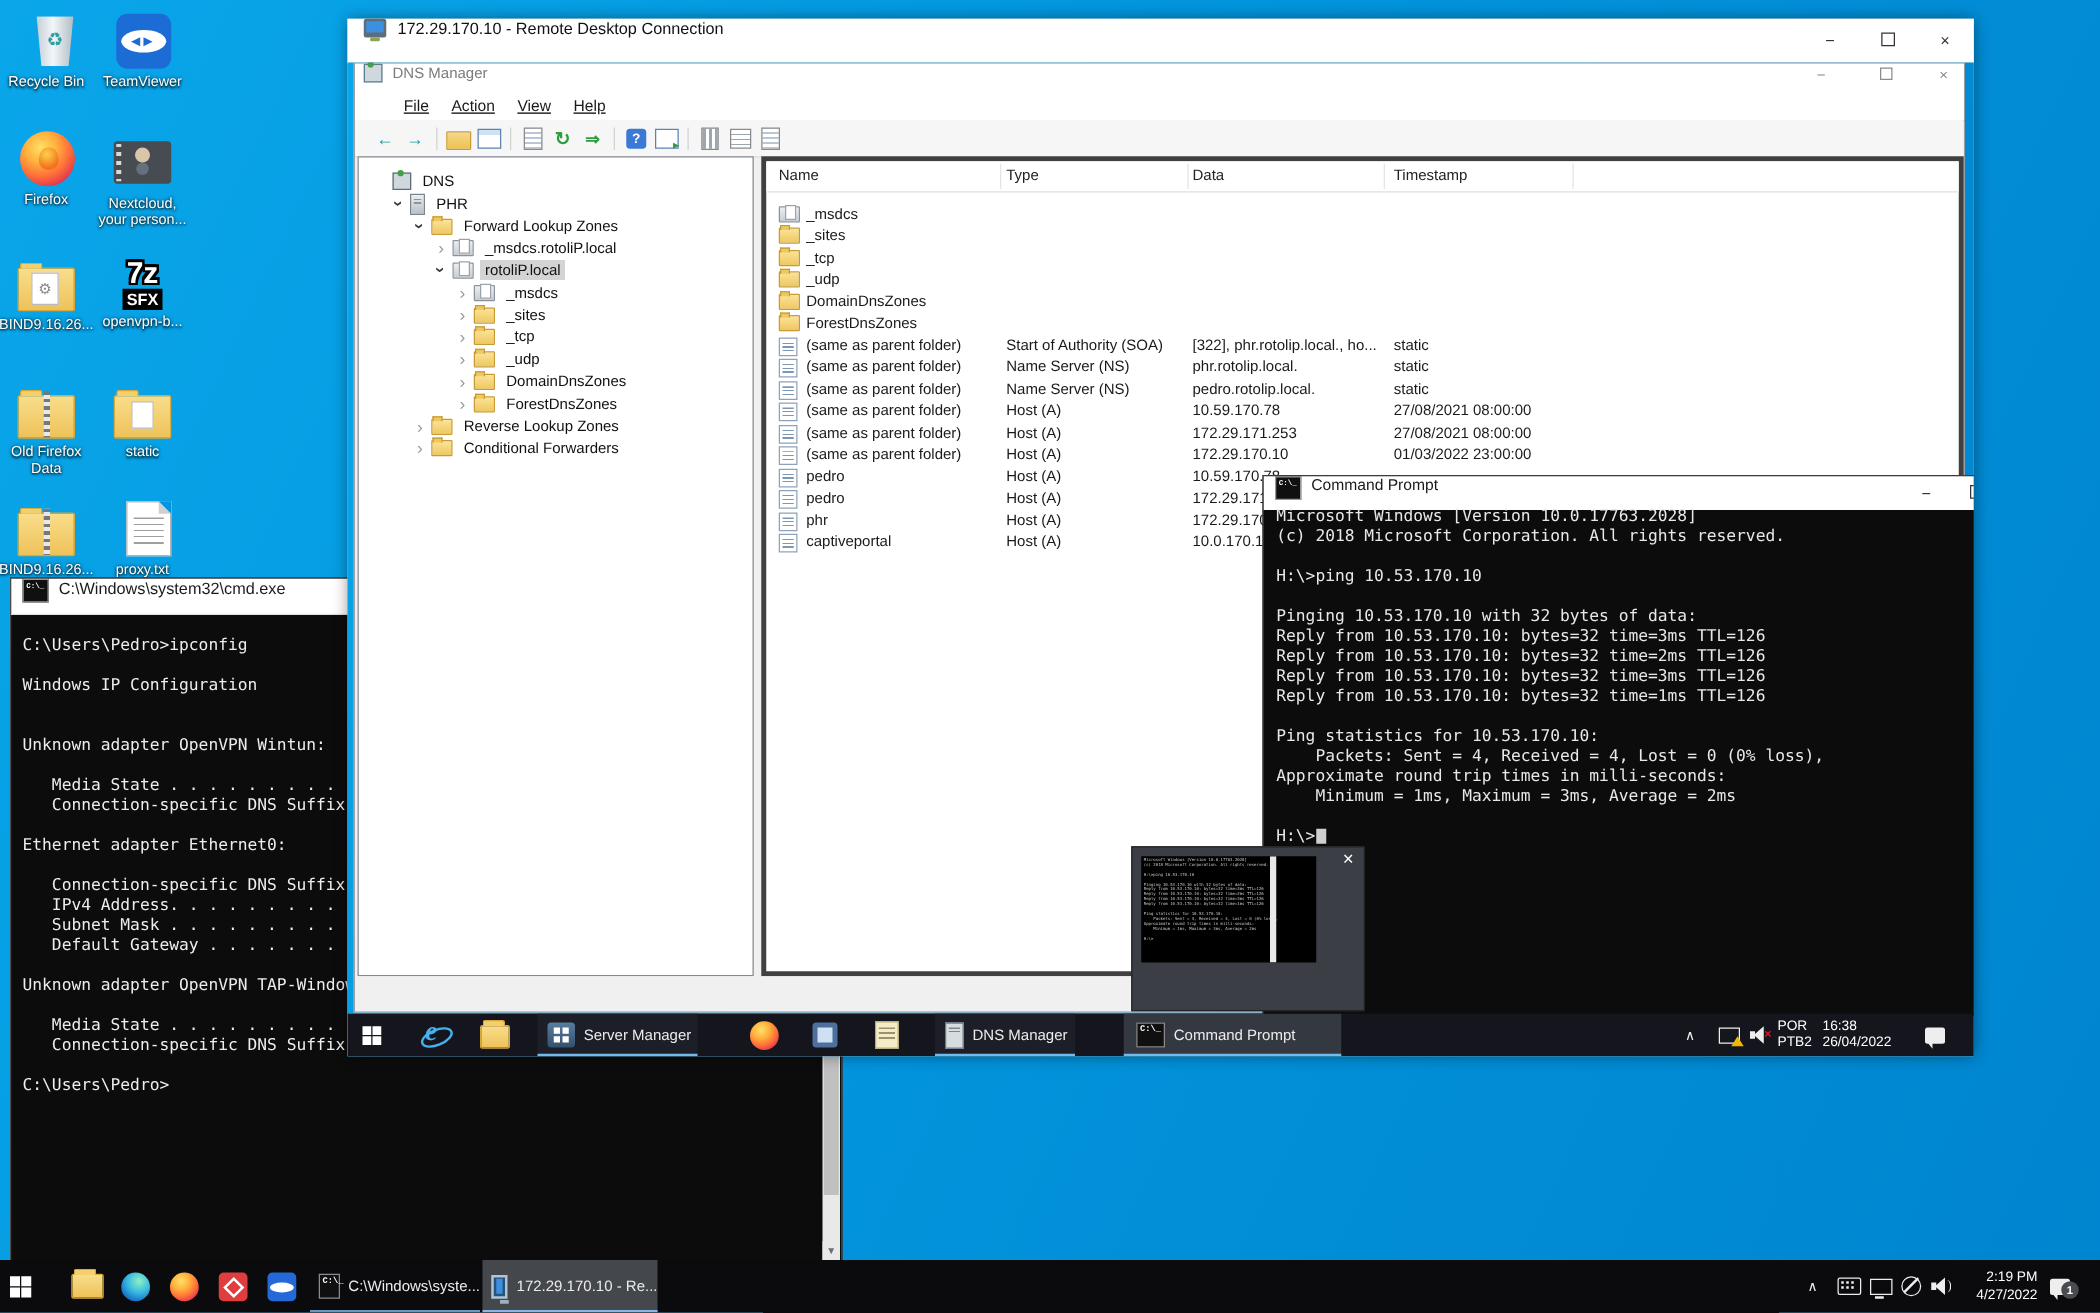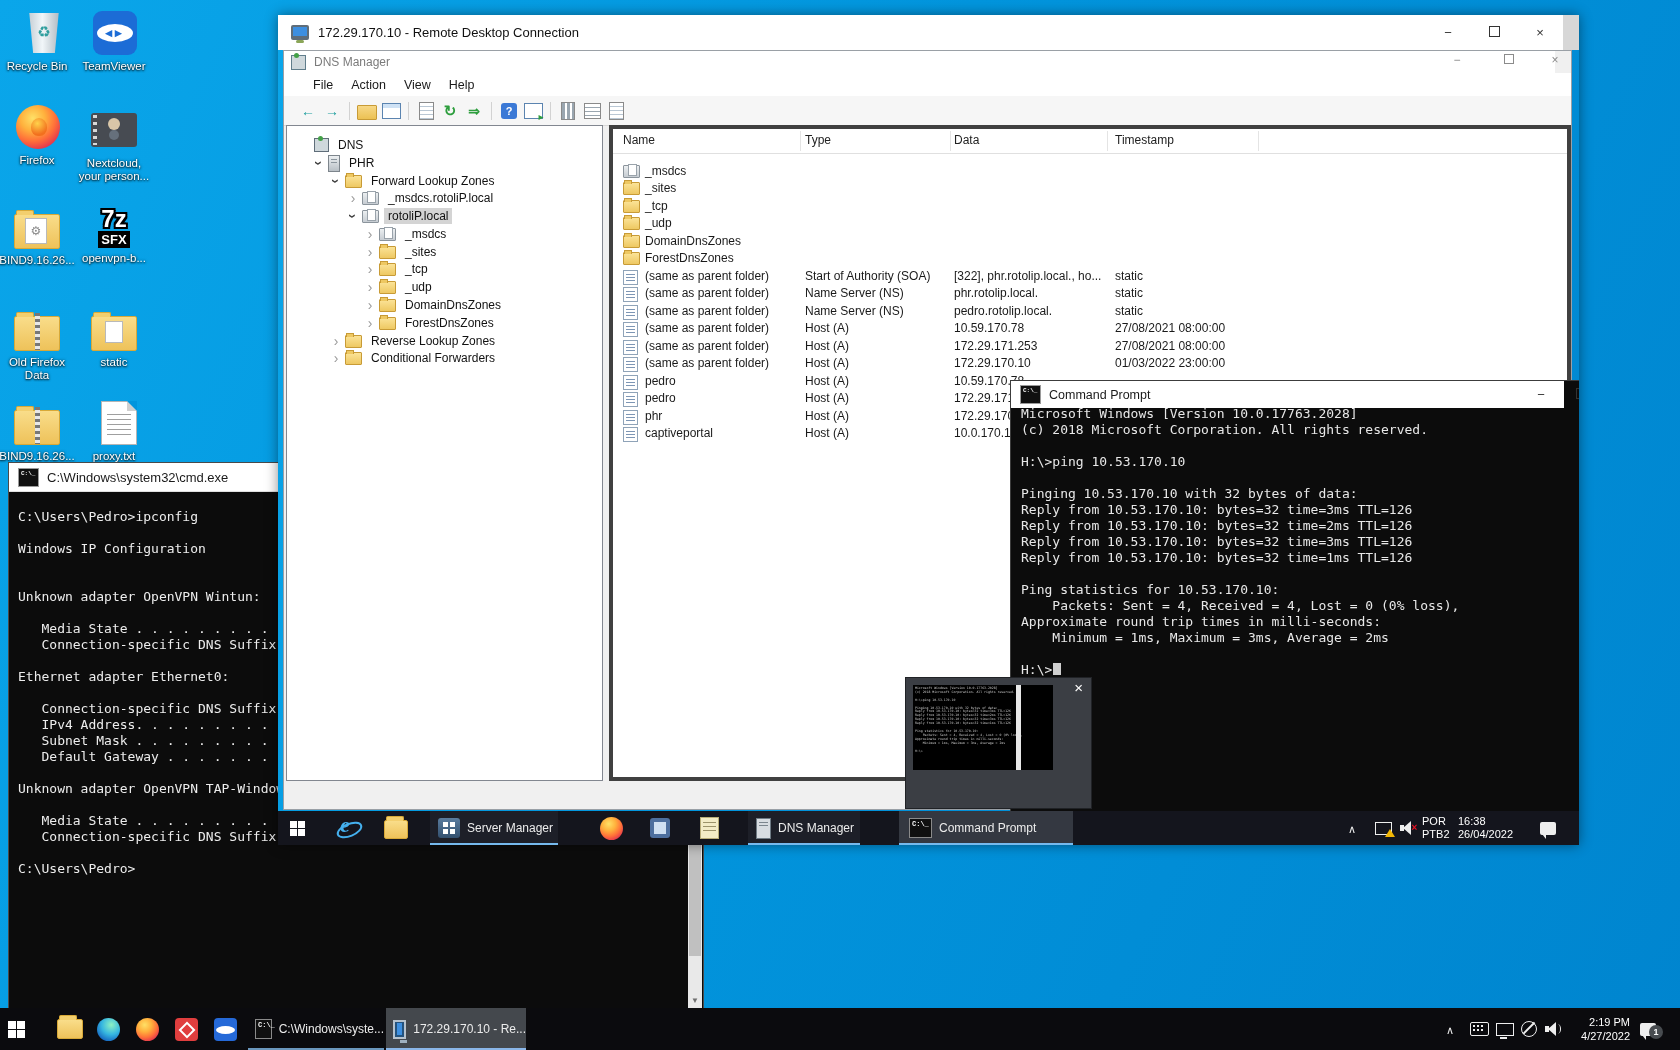--- a/index.html
+++ b/index.html
@@ -42,26 +42,26 @@
   .z7{font:900 24px/22px "Liberation Sans",sans-serif;color:#fff;
     text-shadow:-2px 0 #000,2px 0 #000,0 -2px #000,0 2px #000,-2px -2px #000,2px 2px #000,-2px 2px #000,2px -2px #000;}
   .sfx{background:#000;color:#fff;font:700 13px/17px "Liberation Sans",sans-serif;padding:0 3px;margin-top:1px;}
   .ic-txt{width:34px;height:42px;background:#fff;border:1px solid #b5b5b5;position:relative;}
   .ic-txt::before{content:"";position:absolute;right:-1px;top:-1px;border-style:solid;border-width:0 10px 10px 0;
     border-color:#cfe0ef #0295dd #d0d0d0 #fff;}
   .ic-txt::after{content:"";position:absolute;left:5px;right:5px;top:12px;height:22px;
     background:repeating-linear-gradient(180deg,#9f9f9f 0 1px,transparent 1px 5px);}
 
   
-  .titlebar{position:absolute;left:0;right:16px;top:0;background:#fff;display:flex;align-items:center;}
+  .titlebar{position:absolute;left:0;right:0;top:0;background:#fff;display:flex;}
   .wc{color:#333;font-size:13px;text-align:center;cursor:default;}
   .maxbox{display:inline-block;width:9px;height:9px;border:1px solid currentColor;}
 
   
-  #localcmd{left:8px;top:462px;width:664px;height:546px;background:#0c0c0c;border:1px solid #4a4a4a;z-index:2;padding-left:30px;}
+  #localcmd{left:8px;top:462px;width:664px;height:546px;background:#0c0c0c;border:1px solid #4a4a4a;z-index:2;}
   #localcmd .titlebar{height:28px;border-bottom:1px solid #e0e0e0;}
   .cmdico{width:19px;height:17px;background:#101010;border:1px solid #9a9a9a;margin:0 8px 0 9px;position:relative;}
   .cmdico::before{content:"C:\\_";position:absolute;left:2px;top:1px;font:700 6px/8px "Liberation Mono",monospace;color:#fff;}
   .cmdtitle{font-size:13px;color:#1a1a1a;}
   .console{position:absolute;left:0;right:0;top:28px;bottom:0;overflow:hidden;}
   .console pre{margin:18px 0 0 9px;font-family:"DejaVu Sans Mono","Liberation Mono",monospace;
     font-size:13px;line-height:16px;color:#ededed;}
   #lscroll{position:absolute;right:1px;top:29px;bottom:1px;width:14px;background:#e9e9e9;z-index:1;}
   #lscroll .thumb{position:absolute;left:1px;right:1px;top:62%;height:28%;background:#c0c0c0;}
   #lscroll .sdown{position:absolute;left:0;right:0;bottom:0;height:15px;background:#e9e9e9;color:#707070;
@@ -78,21 +78,21 @@
     background:linear-gradient(115deg,#0aa6ea 0%,#0295dd 45%,#0085cf 100%);}
 
   
   #dnswin{left:5px;top:0;width:1287px;height:758px;background:#f0f0f0;border:1px solid #9aa0a6;}
   #dnswin .titlebar{height:22px;background:#fff;}
   .dnsico{width:13px;height:13px;margin:0 8px 0 7px;background:#cfd8dc;border:1px solid #607d8b;position:relative;}
   .dnsico::before{content:"";position:absolute;left:2px;top:-3px;width:5px;height:5px;border-radius:50%;background:#43a047;}
   .dnstitle{font-size:12px;color:#7b7b7b;}
   .dnswc{position:absolute;top:2px;width:26px;text-align:center;font-size:12px;color:#8b8b8b;}
   #dnsmenu{position:absolute;left:0;right:0;top:22px;height:23px;background:#fff;border-bottom:1px solid #404040;
-    display:flex;align-items:center;padding-left:20px;}
+    display:flex;align-items:center;padding-left:30px;text-decoration:underline;}
   #dnsmenu span{font-size:12.5px;color:#1a1a1a;padding:2px 9px;}
   #dnstools{position:absolute;left:0;right:0;top:45px;height:29px;background:#f6f6f6;border-bottom:1px solid #d9d9d9;
     display:flex;align-items:center;padding-left:12px;}
   .tbi{width:22px;height:20px;margin:0 1px;display:inline-flex;align-items:center;justify-content:center;font-size:14px;}
   .tbsep{width:1px;height:18px;background:#d2d2d2;margin:0 5px;}
   .tbi-back::before{content:"←";color:#1e9e9e;font-weight:700;}
   .tbi-fwd::before{content:"→";color:#1e9e9e;font-weight:700;}
   .tbi-folder{background:linear-gradient(#f7d886,#ecc153);border:1px solid #c89b36;width:18px;height:13px;border-radius:1px;margin-top:3px;}
   .tbi-grid{width:17px;height:14px;border:1px solid #5b84b0;background:linear-gradient(#cfe2f5 0 4px,#fff 4px);}
   .tbi-doc{width:13px;height:16px;border:1px solid #8a8a8a;background:repeating-linear-gradient(#fff 0 3px,#b9c7d4 3px 4px);}

